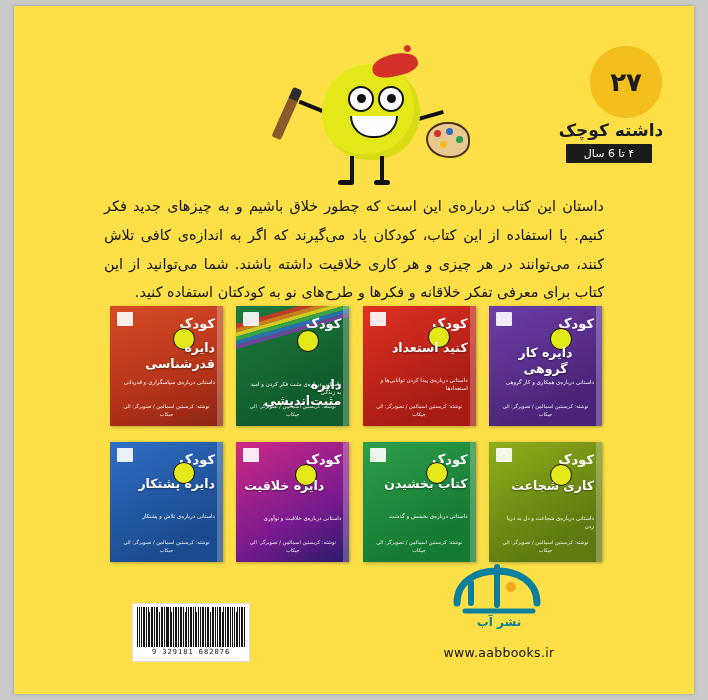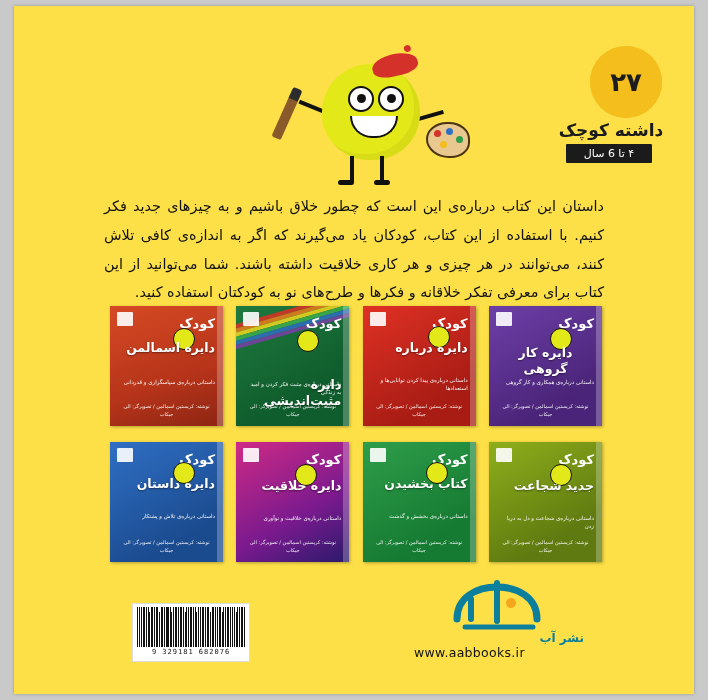--- a/index.html
+++ b/index.html
@@ -147,25 +147,25 @@
     position:absolute;left:118px;bottom:32px;width:108px;height:54px;background:#fff;
     border:1px solid #ddd;padding:3px 4px 0;
   }
   .bars{height:40px;display:flex;align-items:flex-end;gap:1px;}
   .bars i{display:block;background:#111;width:1px;height:100%;}
   .bars i.w{width:2px;}
   .bars i.s{height:88%;}
   .isbn{font-size:7px;text-align:center;letter-spacing:1px;color:#111;margin-top:1px;font-family:"DejaVu Sans Mono", monospace;}
 
   
-  .pub{position:absolute;right:110px;bottom:34px;width:170px;}
+  .pub{position:absolute;right:110px;bottom:34px;width:170px;text-align:center;}
   .pub .mark{position:relative;height:56px;}
   .pub .mark svg{position:absolute;left:50%;top:0;transform:translateX(-50%);}
   .pub .name{font-size:12px;color:#0c7f9c;font-weight:bold;direction:rtl;margin-top:-4px;}
-  .pub .site{font-size:12.5px;color:#111;margin-top:0;letter-spacing:.3px;}
+  .pub .site{font-size:12.5px;color:#111;margin-top:16px;letter-spacing:.3px;}
 </style>
 </head>
 <body>
 
 <div class="page">
 
   <div class="badge">
     <div class="circle">۲۷</div>
     <div class="series">داشته کوچک</div>
     <div class="age">۴ تا 6 سال</div>
@@ -200,21 +200,21 @@
 
   <div class="books">
 
     <div class="brow">
 
       <div class="book b1">
         <div class="spine"></div>
         <div class="logo"></div>
         <div class="kid">کودک</div>
         <div class="mini" style="right:28px;top:22px;"></div>
-        <div class="ttl" style="top:34px;text-align:right;">دایره اسمالمن</div>
+        <div class="ttl" style="top:34px;text-align:right;">دایره قدرشناسی</div>
         <div class="sub" style="top:72px;text-align:right;">داستانی درباره‌ی سپاسگزاری و قدردانی</div>
         <div class="auth">نوشته: کریستین اسمالمن / تصویرگر: الی جیکاب</div>
       </div>
 
       <div class="book b2">
         <div class="rainbow">
           <i style="background:#e03124"></i>
             <i style="background:#f07c1b"></i>
             <i style="background:#f4d81c"></i>
           <i style="background:#3fae4a"></i>
@@ -228,21 +228,21 @@
         <div class="ttl" style="top:38px;text-align:right;margin-top:33px;">دایره مثبت‌اندیشی</div>
         <div class="sub" style="top:74px;text-align:right;">داستانی درباره‌ی مثبت فکر کردن و امید به زندگی</div>
         <div class="auth">نوشته: کریستین اسمالمن / تصویرگر: الی جیکاب</div>
       </div>
 
       <div class="book b3">
         <div class="spine"></div>
         <div class="logo"></div>
         <div class="kid">کودک</div>
         <div class="mini" style="right:26px;top:20px;"></div>
-        <div class="ttl" style="top:34px;text-align:right;">دایره درباره</div>
+        <div class="ttl" style="top:34px;text-align:right;">کنید استعداد</div>
         <div class="sub" style="top:70px;text-align:right;">داستانی درباره‌ی پیدا کردن توانایی‌ها و استعدادها</div>
         <div class="auth">نوشته: کریستین اسمالمن / تصویرگر: الی جیکاب</div>
       </div>
 
       <div class="book b4">
         <div class="spine"></div>
         <div class="logo"></div>
         <div class="kid">کودک</div>
         <div class="mini" style="right:30px;top:22px;"></div>
         <div class="ttl" style="top:39px;text-align:center;">دایره کار گروهی</div>
@@ -252,51 +252,51 @@
 
     </div>
 
     <div class="brow">
 
       <div class="book b5">
         <div class="spine"></div>
         <div class="logo"></div>
         <div class="kid">کودک</div>
         <div class="mini" style="right:28px;top:20px;"></div>
-        <div class="ttl" style="top:34px;text-align:right;">دایره داستان</div>
+        <div class="ttl" style="top:34px;text-align:right;">دایره پشتکار</div>
         <div class="sub" style="top:70px;text-align:right;">داستانی درباره‌ی تلاش و پشتکار</div>
         <div class="auth">نوشته: کریستین اسمالمن / تصویرگر: الی جیکاب</div>
       </div>
 
       <div class="book b6">
         <div class="spine"></div>
         <div class="logo"></div>
         <div class="kid">کودک</div>
         <div class="mini" style="right:32px;top:22px;"></div>
-        <div class="ttl" style="top:36px;text-align:right;">دایره خلاقیت</div>
+        <div class="ttl" style="top:36px;text-align:left;">دایره خلاقیت</div>
         <div class="sub" style="top:72px;text-align:right;">داستانی درباره‌ی خلاقیت و نوآوری</div>
         <div class="auth">نوشته: کریستین اسمالمن / تصویرگر: الی جیکاب</div>
       </div>
 
       <div class="book b7">
         <div class="spine"></div>
         <div class="logo"></div>
         <div class="kid">کودک</div>
         <div class="mini" style="right:28px;top:20px;"></div>
         <div class="ttl" style="top:34px;text-align:right;">کتاب بخشیدن</div>
         <div class="sub" style="top:70px;text-align:right;">داستانی درباره‌ی بخشش و گذشت</div>
         <div class="auth">نوشته: کریستین اسمالمن / تصویرگر: الی جیکاب</div>
       </div>
 
       <div class="book b8">
         <div class="spine"></div>
         <div class="logo"></div>
         <div class="kid">کودک</div>
         <div class="mini" style="right:30px;top:22px;"></div>
-        <div class="ttl" style="top:36px;text-align:right;">جدید شجاعت</div>
+        <div class="ttl" style="top:36px;text-align:right;">کاری شجاعت</div>
         <div class="sub" style="top:72px;text-align:right;">داستانی درباره‌ی شجاعت و دل به دریا زدن</div>
         <div class="auth">نوشته: کریستین اسمالمن / تصویرگر: الی جیکاب</div>
       </div>
 
     </div>
   </div>
 
   <div class="barcode">
     <div class="bars">
       <i class="w"></i>

